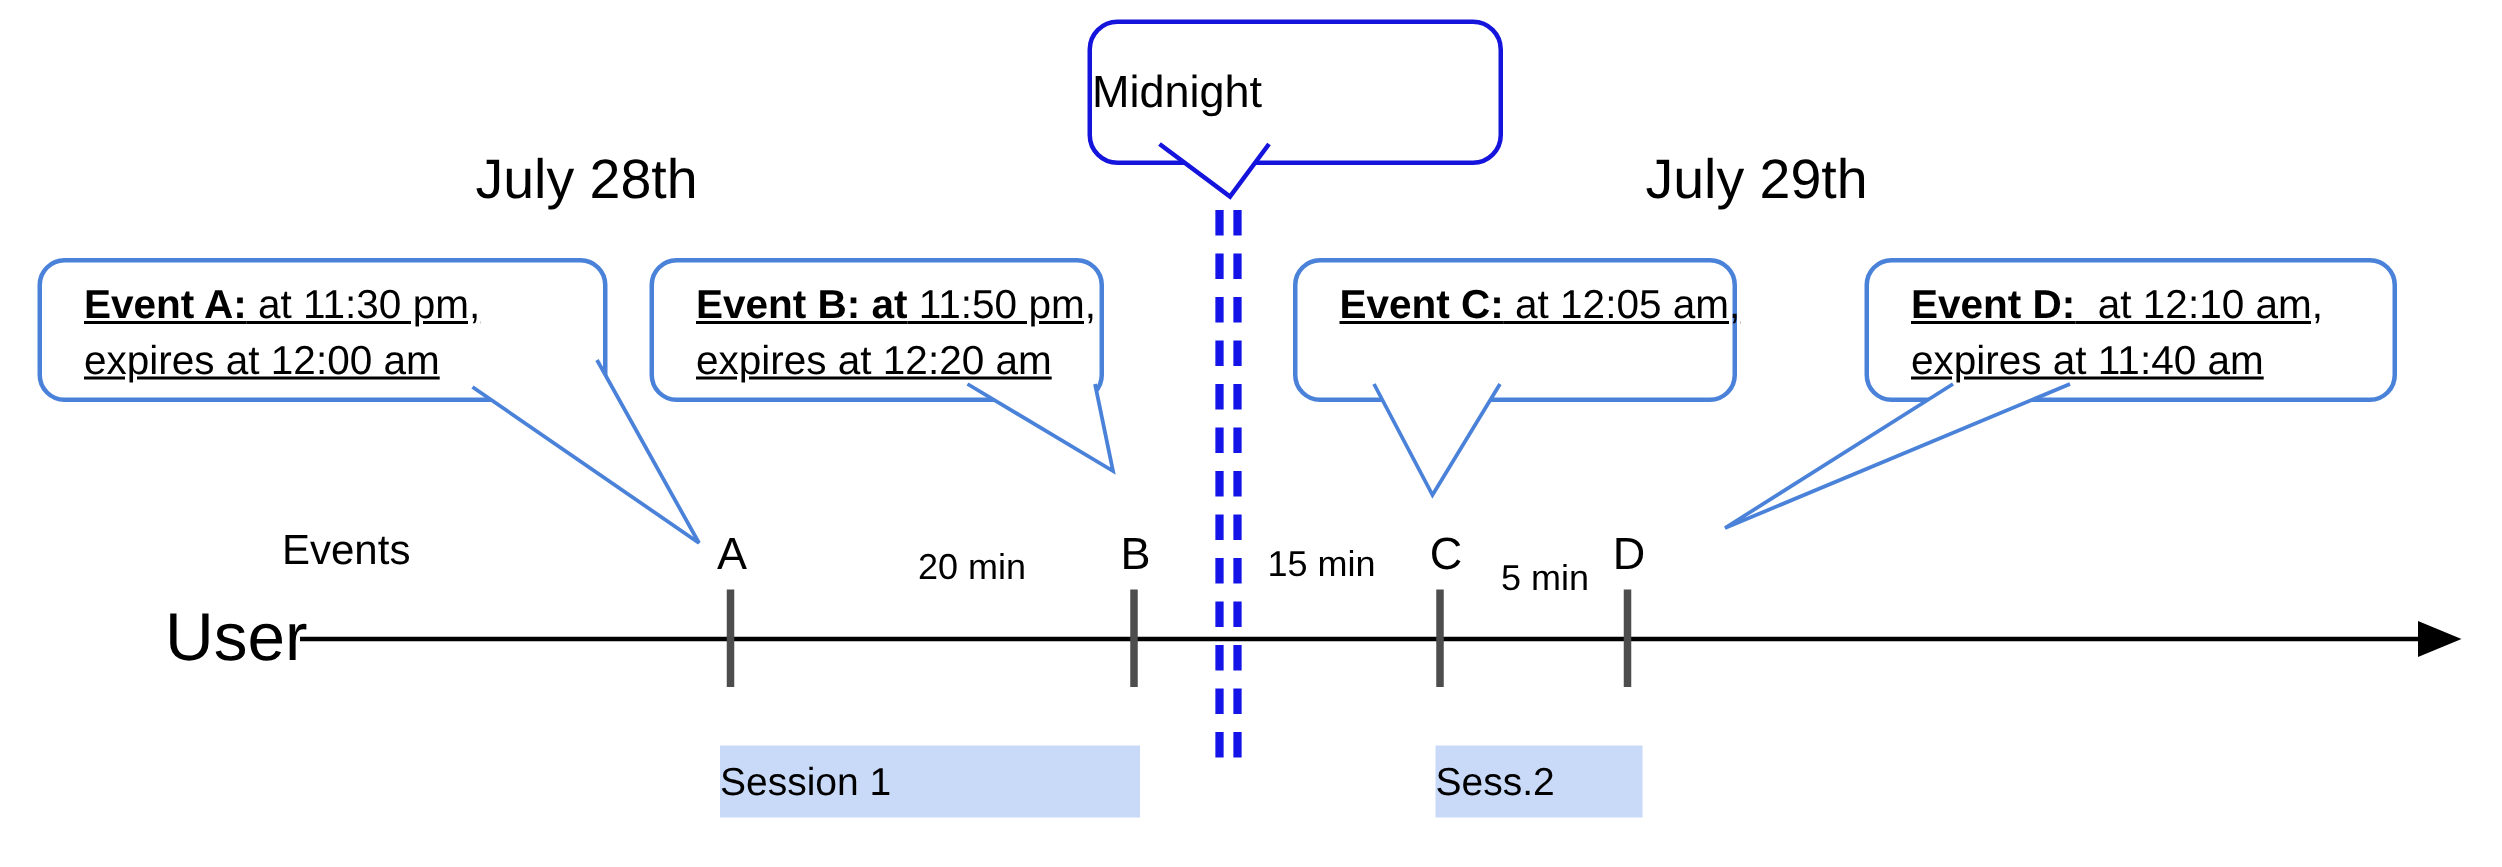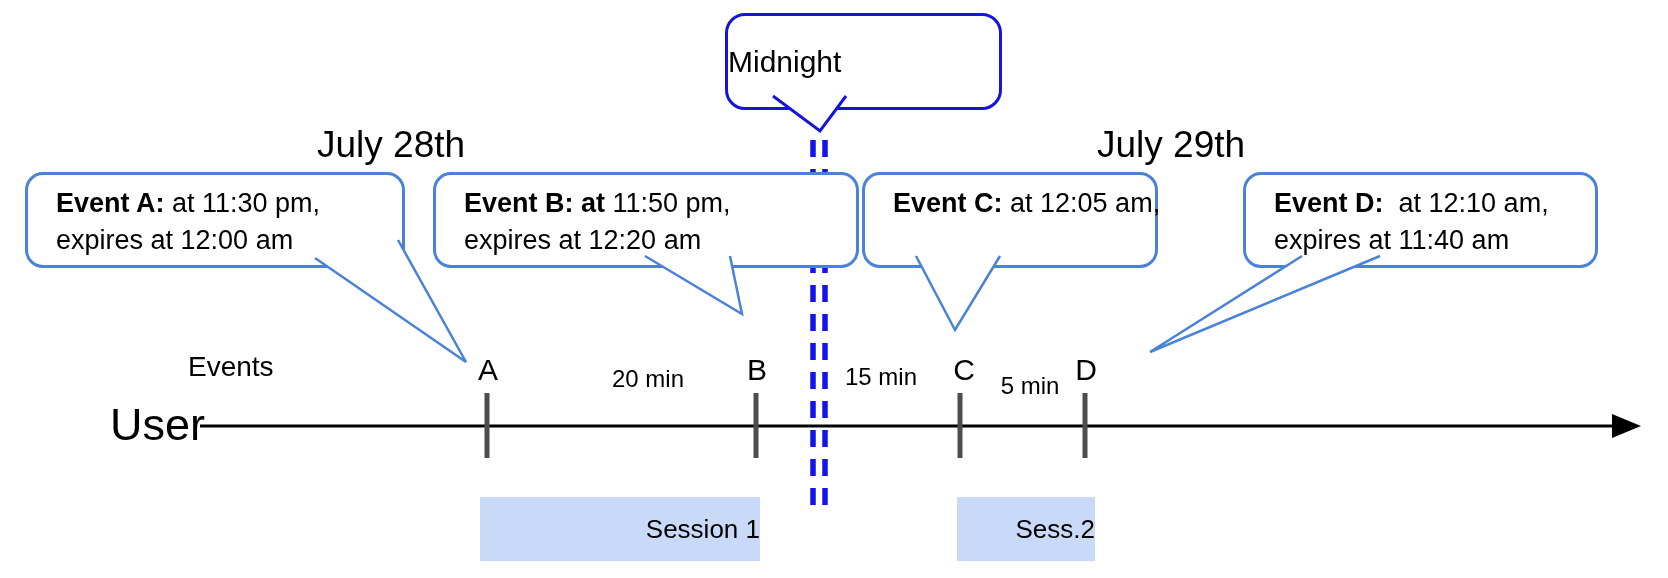--- a/index.html
+++ b/index.html
@@ -6,44 +6,44 @@
   .stage{
     position:relative;width:1668px;height:578px;background:#fff;overflow:hidden;
     font-family:"Liberation Sans",sans-serif;color:#000;
   }
   .layer{position:absolute;left:0;top:0;width:1668px;height:578px;}
   .layer.top{pointer-events:none;z-index:2;}
   .layer.base{z-index:0;}
 
   .abs{position:absolute;z-index:1;}
 
-  .day-label{font-size:37px;line-height:40px;white-space:nowrap;margin-top:25px;}
+  .day-label{font-size:37px;line-height:40px;white-space:nowrap;}
 
   .midnight{
     left:725px;top:13px;width:277px;height:97px;box-sizing:border-box;
     background:#fff;border:3px solid var(--midnight-border,#1414dd);border-radius:20px;
     display:flex;align-items:center;
     font-size:30px;white-space:nowrap;
   }
 
   .callout{
     top:172px;height:96px;box-sizing:border-box;
     background:#fff;border:3px solid var(--event-bubble-border,#4a82d9);border-radius:18px;
-    padding:10px 8px 0 28px;font-size:27px;
+    padding:10px 8px 0 28px;font-size:27px;text-decoration:underline;
   }
   .callout .line{line-height:37px;white-space:nowrap;}
 
   .axis-label{font-size:45px;line-height:36px;white-space:nowrap;}
   .events-label{font-size:28px;line-height:30px;white-space:nowrap;}
   .tick-label{font-size:30px;line-height:34px;transform:translateX(-50%);white-space:nowrap;}
   .gap-label{font-size:24px;line-height:26px;transform:translateX(-50%);white-space:nowrap;text-align:right;}
 
   .session{
-    top:497px;height:64px;background:var(--session-fill,#c9daf8);
-    display:flex;align-items:center;justify-content:flex-end;
+    top:497px;height:48px;background:var(--session-fill,#c9daf8);
+    display:flex;align-items:center;justify-content:flex-start;
     font-size:26px;white-space:nowrap;
   }
 
   .dash{stroke:var(--midnight-dash,#1414e8);stroke-width:5.5;stroke-dasharray:17 12;}
   .axis{stroke:var(--axis-color,#000);stroke-width:3;}
   .axis-head{fill:var(--axis-color,#000);}
   .tick{stroke:var(--tick-color,#4d4d4d);stroke-width:5;}
   .tail{fill:#fff;stroke:var(--event-bubble-border,#4a82d9);stroke-width:2.5;}
   .tail.mid{stroke:var(--midnight-border,#1414dd);stroke-width:3;}
 </style>
@@ -74,21 +74,21 @@
   <div class="abs day-label" style="left:1097px;top:100px;">July 29th</div>
 
   <div class="abs midnight">
     <span>Midnight</span>
   </div>
 
   <div class="abs callout" style="left:25px;width:380px;">
     <div class="line"><b>Event A:</b><span> at 11:30 pm,</span></div>
     <div class="line">expires at 12:00 am</div>
   </div>
-  <div class="abs callout" style="left:433px;width:426px;">
+  <div class="abs callout" style="left:433px;width:303px;">
     <div class="line"><b>Event B: at</b><span> 11:50 pm,</span></div>
     <div class="line">expires at 12:20 am</div>
   </div>
   <div class="abs callout" style="left:862px;width:296px;">
     <div class="line"><b>Event C:</b><span> at 12:05 am,</span></div>
   </div>
   <div class="abs callout" style="left:1243px;width:355px;">
     <div class="line"><b>Event D:</b><span>&nbsp; at 12:10 am,</span></div>
     <div class="line">expires at 11:40 am</div>
   </div>

